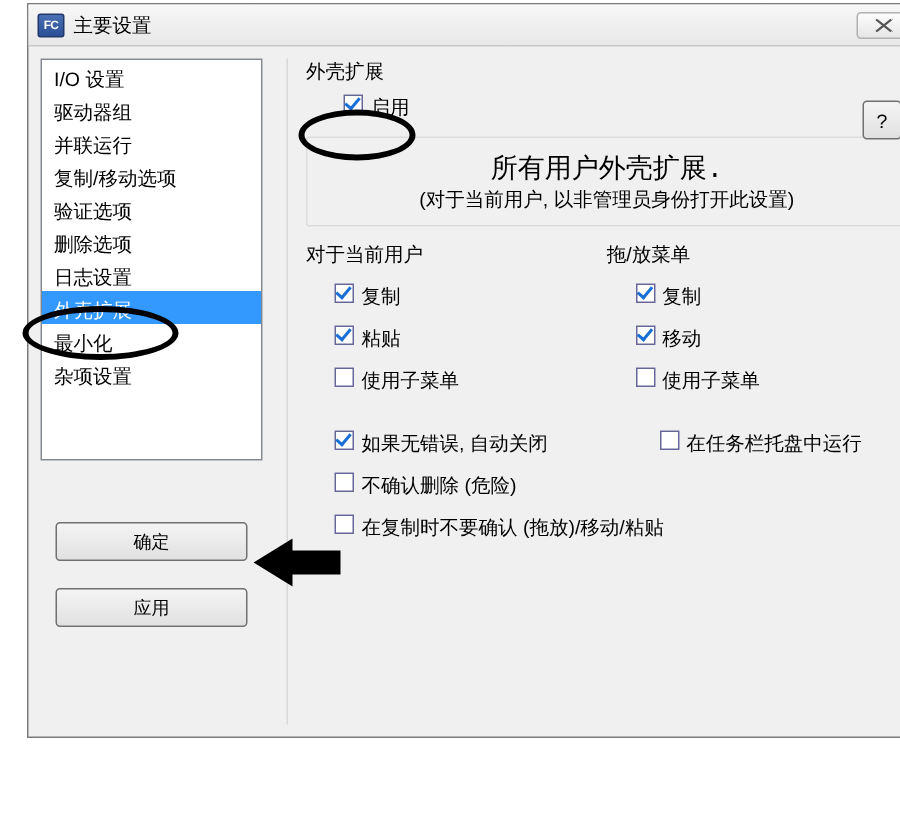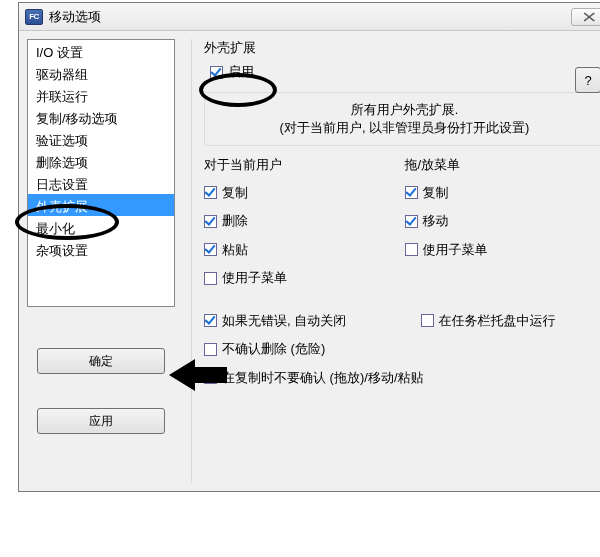--- a/index.html
+++ b/index.html
@@ -87,21 +87,21 @@
     display: block;
     width: 128px;
     height: 26px;
     margin: 0 auto;
     border: 1px solid #707070;
     background: linear-gradient(#f4f4f4,#e1e1e1);
     border-radius: 3px;
     font-size: 12px;
     cursor: pointer;
   }
-  .btn-row { margin-top: 34px; }
+  .btn-row { margin-top: 18px; }
 
   .right {
     flex: 1;
     margin-left: 16px;
     position: relative;
     border-left: 1px solid #d8d8d8;
     padding-left: 12px;
   }
   .section-title {
     font-size: 13px;
@@ -115,23 +115,24 @@
     background: linear-gradient(#f4f4f4,#e1e1e1);
     border-radius: 3px;
     font-size: 13px;
     cursor: pointer;
   }
   .enable-row {
     margin: 6px 0 10px 6px;
   }
   .chk {
     display: inline-flex;
-    align-items: center;
-    font-size: 13px;
-    cursor: pointer;
+    align-items: flex-start;
+    font-size: 13px;
+    cursor: pointer;
+    margin-left: 19px;
   }
   .chk .box {
     width: 13px; height: 13px;
     border: 1px solid #669;
     background: #fff;
     margin-right: 5px;
     display: flex; align-items: flex-end; justify-content: center;
     position: relative;
   }
   .chk.checked .box::after {
@@ -144,21 +145,21 @@
     transform: rotate(40deg);
   }
   .groupbox {
     border: 1px solid #dcdcdc;
     border-radius: 2px;
     padding: 8px 10px;
     font-size: 12px;
     text-align: center;
     margin-bottom: 10px;
   }
-  .groupbox .l1 { font-size: 13px; }
+  .groupbox .l1 { font-size: 18px; font-family: Liberation Mono, monospace; }
   .groupbox .l2 { font-size: 13px; }
   .cols {
     display: flex;
     margin-top: 4px;
   }
   .col {
     flex: 1;
   }
   .col-title {
     font-size: 13px;
@@ -190,21 +191,21 @@
     position: absolute;
     pointer-events: none;
   }
 </style>
 </head>
 <body>
 
 <div class="window">
   <div class="titlebar">
     <div class="app-icon">FC</div>
-    <div class="title">移动选项</div>
+    <div class="title">主要设置</div>
     <div class="close-btn">
       <svg width="14" height="10" viewBox="0 0 14 10">
         <path d="M2 1 L12 9 M12 1 L2 9" stroke="#555" stroke-width="1.2" fill="none"></path>
         <path d="M3 1 L13 9 M13 1 L3 9" stroke="#555" stroke-width="0.6" fill="none"></path>
       </svg>
     </div>
   </div>
 
   <div class="body">
     <div class="left">
@@ -244,24 +245,20 @@
         <div class="l2">(对于当前用户, 以非管理员身份打开此设置)</div>
       </div>
 
       <div class="cols">
         <div class="col">
           <div class="col-title">对于当前用户</div>
           <div id="leftmenu">
               <div class="chk-row"><label class="chk checked">
                   <span class="box"></span>
                   <span>复制</span>
-                </label></div>
-              <div class="chk-row"><label class="chk checked">
-                  <span class="box"></span>
-                  <span>删除</span>
                 </label></div>
               <div class="chk-row"><label class="chk checked">
                   <span class="box"></span>
                   <span>粘贴</span>
                 </label></div>
               <div class="chk-row"><label class="chk">
                   <span class="box"></span>
                   <span>使用子菜单</span>
                 </label></div>
             </div>

